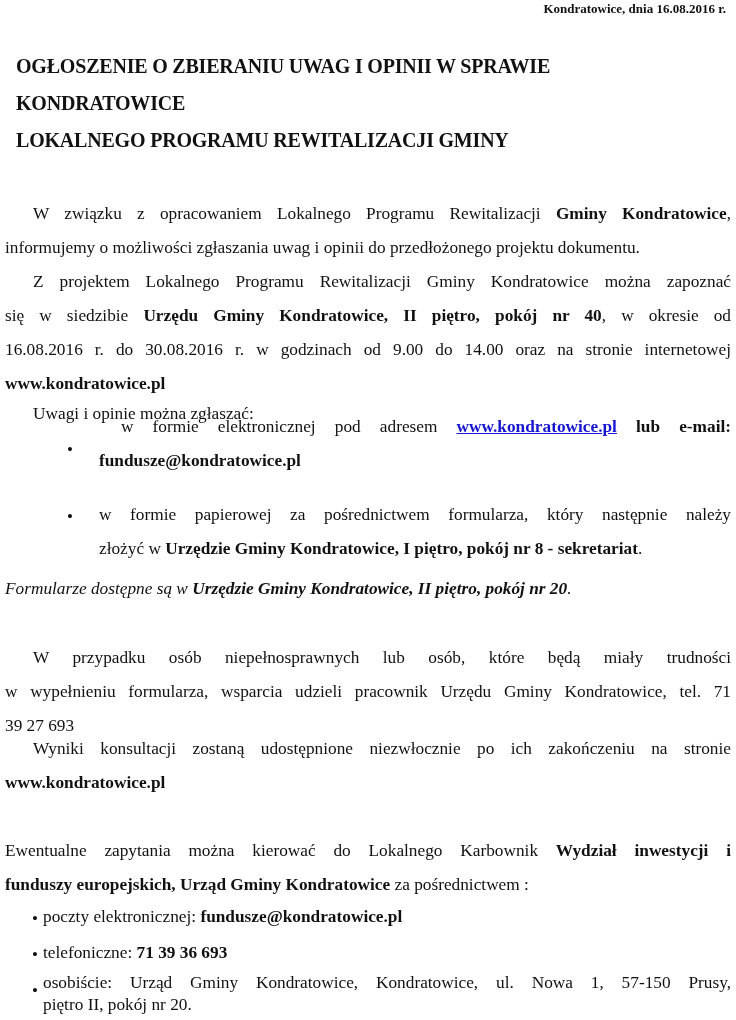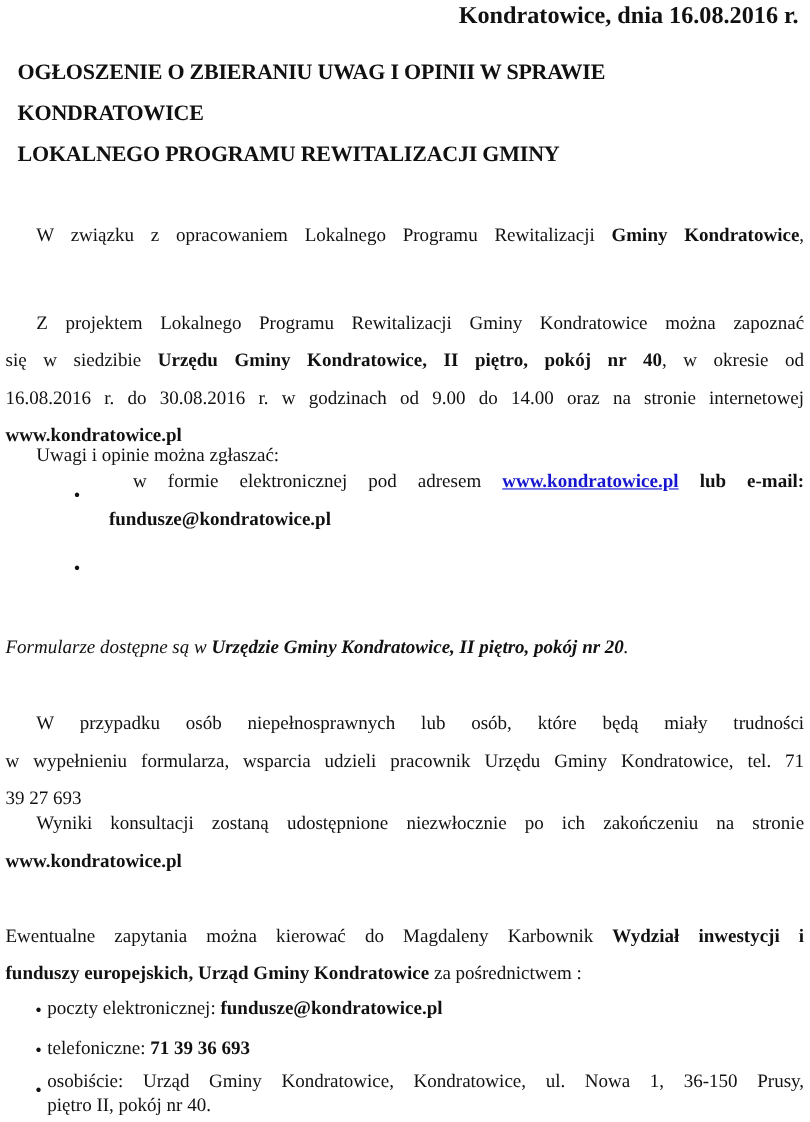--- a/index.html
+++ b/index.html
@@ -4,21 +4,21 @@
 <style>
   html, body { margin: 0; padding: 0; background: #ffffff; }
   body {
     width: 736px; height: 1020px; overflow: hidden; position: relative;
     font-family: "Liberation Serif", serif; color: #111111;
     font-size: 17.3px;
   }
   .page { position: absolute; left: 0; top: 0; width: 736px; height: 1020px; }
   .date {
     position: absolute; right: 10px; top: 1px;
-    font-weight: bold; font-size: 22px;
+    font-weight: bold; font-size: 13px;
   }
   .title {
     position: absolute; left: 16px; width: 736px; top: 48px;
     text-align: left; font-weight: bold; font-size: 20px; line-height: 37px;
     letter-spacing: -0.2px;
   }
   .p {
     position: absolute; left: 5px; width: 726px;
     text-align: justify; line-height: 34px;
   }
@@ -40,70 +40,75 @@
   <div class="date">Kondratowice, dnia 16.08.2016 r.</div>
 
   <div class="title">
     <div>OGŁOSZENIE O ZBIERANIU UWAG I OPINII W SPRAWIE</div>
     <div>KONDRATOWICE</div>
     <div>LOKALNEGO PROGRAMU REWITALIZACJI GMINY</div>
   </div>
 
   <div class="p" style="top:197px;">
     <span class="line ind"><span>W związku z opracowaniem Lokalnego Programu Rewitalizacji </span><b>Gminy Kondratowice</b><span>,</span></span>
+    <span class="line last">informujemy o możliwości zgłaszania uwag i opinii do przedłożonego projektu dokumentu.</span>
   </div>
 
-  <div class="p" style="top:265px;margin-top:12px;">
+  <div class="p" style="top:265px;">
     <span class="line ind">Z projektem Lokalnego Programu Rewitalizacji Gminy Kondratowice można zapoznać</span>
     <span class="line"><span>się w  siedzibie </span><b>Urzędu Gminy Kondratowice, II piętro, pokój nr 40</b><span>, w  okresie od</span></span>
     <span class="line">16.08.2016 r. do 30.08.2016 r. w  godzinach od 9.00 do 14.00  oraz na stronie internetowej</span>
     <span class="line last"><b>www.kondratowice.pl</b></span>
   </div>
 
   <div class="p" style="top:397px;">
     <span class="line last ind">Uwagi  i opinie można zgłaszać:</span>
   </div>
 
   <span class="bullet" style="left:67px; top:440px;">•</span>
-  <div class="bl" style="left:99px; width:632px; top:421px;">
+  <div class="bl" style="left:99px; width:632px; top:410px;">
     <span class="line" style="padding-left:22px;"><span>w formie elektronicznej pod adresem </span><a class="link">www.kondratowice.pl</a><b> lub e-mail:</b></span>
     <span class="line last"><b>fundusze@kondratowice.pl</b></span>
   </div>
 
   <span class="bullet" style="left:67px; top:507px;">•</span>
+  <div class="bl" style="left:99px; width:632px; top:498px;">
+    <span class="line">w formie  papierowej za pośrednictwem formularza, który następnie należy</span>
+    <span class="line last"><span>złożyć w </span><b>Urzędzie Gminy Kondratowice, I piętro, pokój nr 8 - sekretariat</b><span>.</span></span>
+  </div>
 
   <div class="p" style="top:572px;font-style:italic;">
     <span class="line last"><span>Formularze dostępne są w </span><b>Urzędzie Gminy Kondratowice, II piętro, pokój nr 20</b><span>.</span></span>
   </div>
 
   <div class="p" style="top:641px;">
     <span class="line ind">W przypadku osób niepełnosprawnych lub osób, które będą miały trudności</span>
     <span class="line">w wypełnieniu formularza, wsparcia udzieli pracownik Urzędu Gminy Kondratowice, tel. 71</span>
     <span class="line last">39 27 693</span>
   </div>
 
   <div class="p" style="top:732px;">
     <span class="line ind">Wyniki konsultacji zostaną udostępnione niezwłocznie po ich zakończeniu na stronie</span>
     <span class="line last"><b>www.kondratowice.pl</b></span>
   </div>
 
   <div class="p" style="top:834px;">
-    <span class="line"><span>Ewentualne zapytania można kierować do Magdaleny Karbownik  </span><b>Wydział inwestycji i</b></span>
+    <span class="line"><span>Ewentualne zapytania można kierować do Lokalnego Karbownik  </span><b>Wydział inwestycji i</b></span>
     <span class="line last"><b>funduszy europejskich, Urząd Gminy Kondratowice</b><span> za pośrednictwem :</span></span>
   </div>
 
   <span class="bullet" style="left:32px; top:909px;">•</span>
   <div class="bl" style="left:43px; width:688px; top:900px;">
     <span class="line last"><span>poczty elektronicznej: </span><b>fundusze@kondratowice.pl</b></span>
   </div>
 
   <span class="bullet" style="left:32px; top:945px;">•</span>
   <div class="bl" style="left:43px; width:688px; top:936px;">
     <span class="line last"><span>telefoniczne: </span><b>71 39 36 693</b></span>
   </div>
 
   <span class="bullet" style="left:32px; top:981px;">•</span>
   <div class="bl" style="left:43px; width:688px; top:972px; line-height:22px;">
-    <span class="line" style="height:22px;">osobiście: Urząd Gminy Kondratowice, Kondratowice, ul. Nowa 1, 36-150 Prusy,</span>
-    <span class="line last" style="height:22px;">piętro II, pokój nr 40.</span>
+    <span class="line" style="height:22px;">osobiście: Urząd Gminy Kondratowice, Kondratowice, ul. Nowa 1, 57-150 Prusy,</span>
+    <span class="line last" style="height:22px;">piętro II, pokój nr 20.</span>
   </div>
 
 </div>
 
 </body></html>

